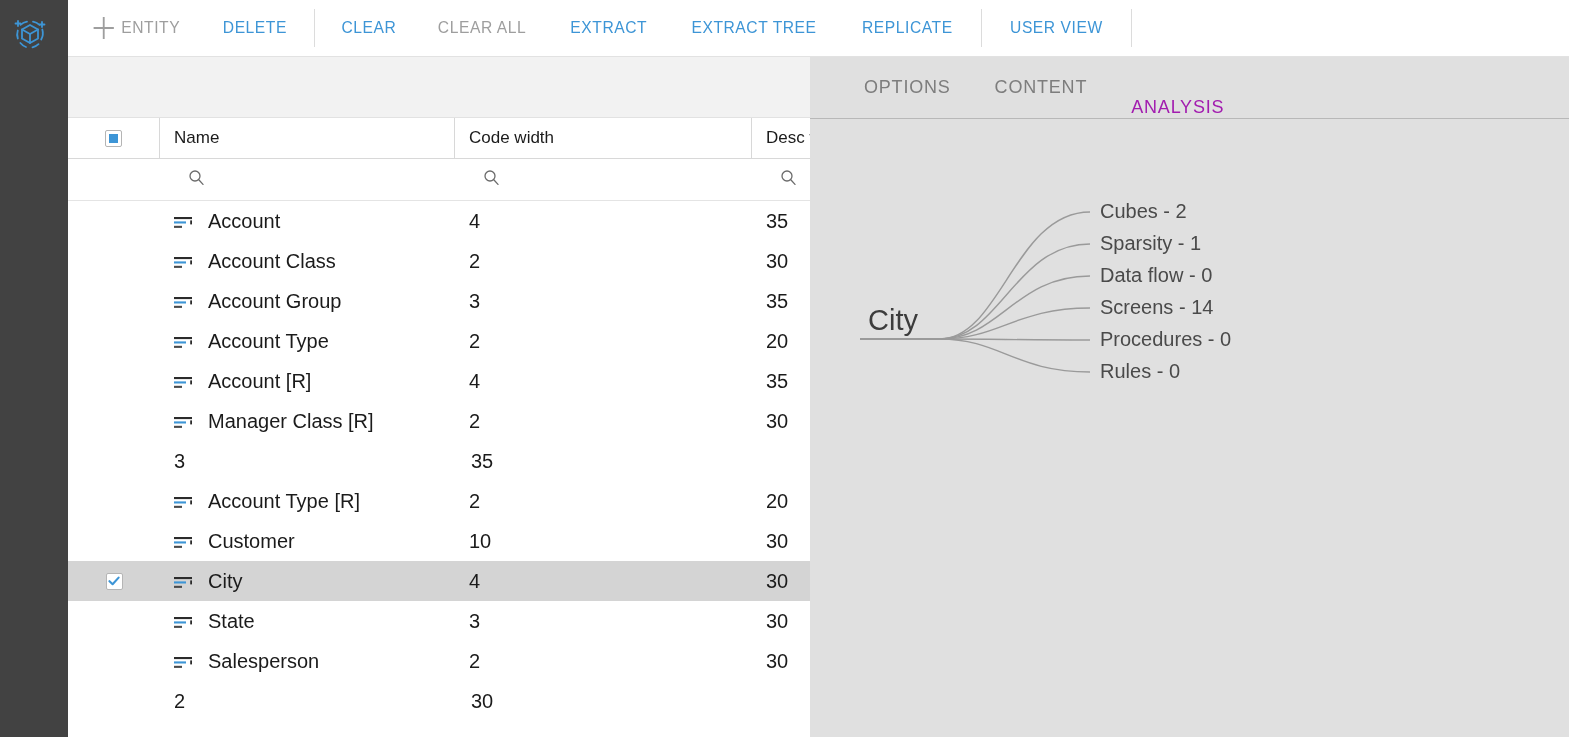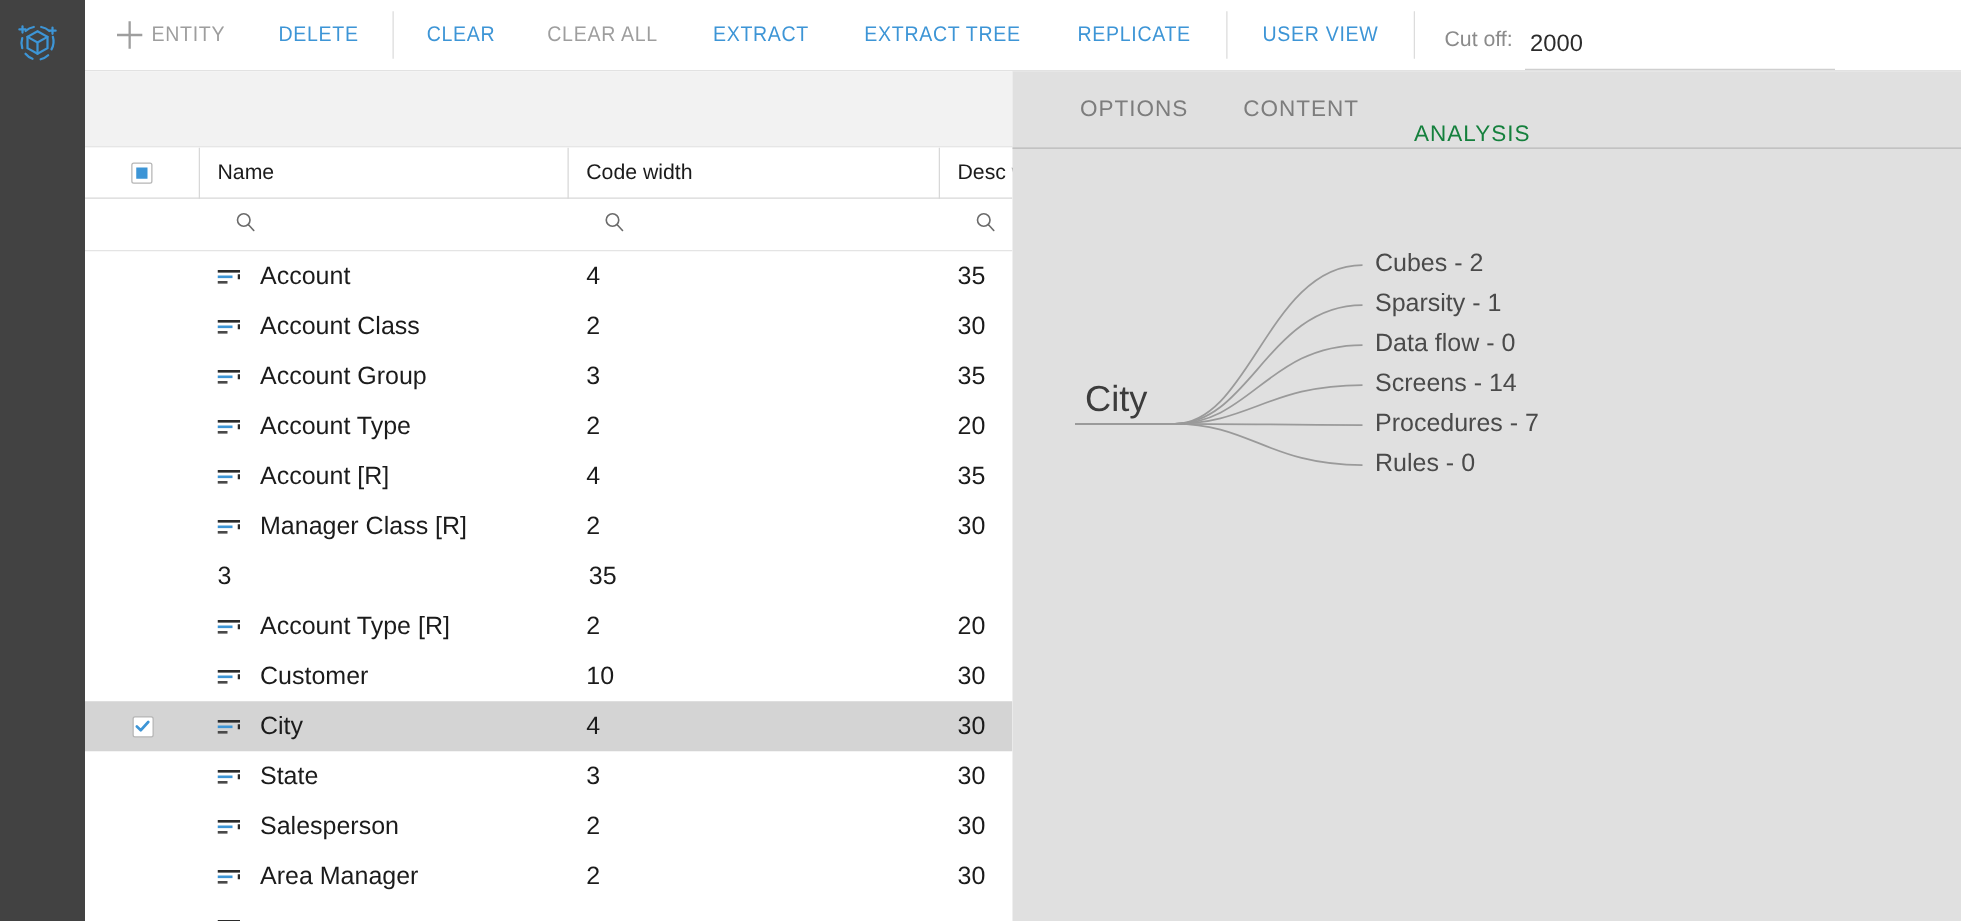--- a/index.html
+++ b/index.html
@@ -149,21 +149,21 @@
   .panel-tabs {
     height: 62px; display: flex; align-items: center;
     border-bottom: 1px solid #b8b8b8;
     padding-left: 32px;
   }
   .panel-tab {
     font-size: 18px; letter-spacing: 0.8px;
     color: #7d7d7d; padding: 0 22px; cursor: pointer;
     white-space: nowrap;
   }
-  .panel-tab.active { color: #15803d; margin-top: 39px; }
+  .panel-tab.active { color: #a21caf; margin-top: 39px; }
   .panel-body { position: relative; width: 759px; height: 617px; }
   .tree-svg { position: absolute; left: 0; top: 0; }
   .tree-root-label {
     position: absolute; font-size: 29px; color: #3c3c3c;
     white-space: nowrap;
   }
   .leaf-label {
     position: absolute; font-size: 20px; color: #4a4a4a;
     white-space: nowrap;
   }
@@ -201,26 +201,20 @@
     <div class="tb-btn">DELETE</div>
     <div class="tb-sep"></div>
     <div class="tb-btn">CLEAR</div>
     <div class="tb-btn muted">CLEAR ALL</div>
     <div class="tb-btn">EXTRACT</div>
     <div class="tb-btn">EXTRACT TREE</div>
     <div class="tb-btn">REPLICATE</div>
     <div class="tb-sep"></div>
     <div class="tb-btn">USER VIEW</div>
     <div class="tb-sep"></div>
-    <div class="cutoff-wrap">
-      <span class="cutoff-label">Cut off:</span>
-      <span class="cutoff-field">
-        <input class="cutoff-input" type="text" value="2000" style="">
-      </span>
-    </div>
   </div>
 
   <div class="grid-strip"></div>
 
   <div class="grid">
 
     <div class="grid-head">
       <div class="cell c-check">
         <span class="chk">
           <span class="ind"></span>
@@ -420,29 +414,20 @@
                 <rect x="0" y="10.8" width="8" height="2.1" fill="#4a4a4a"></rect>
                 <rect x="16.2" y="5.4" width="1.8" height="4" fill="#2b2b2b"></rect>
               </svg></span>
             <span class="row-name-text">Salesperson</span>
           </div>
           <div class="rc-code">2</div>
           <div class="rc-desc">30</div>
         </div>
         <div class="row">
           <div class="rc-check"></div>
-          <div class="rc-name">
-            <span class="row-icon"><svg width="22" height="16" viewBox="0 0 22 16">
-                <rect x="0" y="2" width="18" height="2.1" fill="#2b2b2b"></rect>
-                <rect x="0" y="6.4" width="12" height="2.1" fill="#3d95d6"></rect>
-                <rect x="0" y="10.8" width="8" height="2.1" fill="#4a4a4a"></rect>
-                <rect x="16.2" y="5.4" width="1.8" height="4" fill="#2b2b2b"></rect>
-              </svg></span>
-            <span class="row-name-text">Area Manager</span>
-          </div>
           <div class="rc-code">2</div>
           <div class="rc-desc">30</div>
         </div>
         <div class="row">
           <div class="rc-check"></div>
           <div class="rc-name">
             <span class="row-icon"><svg width="22" height="16" viewBox="0 0 22 16">
                 <rect x="0" y="2" width="18" height="2.1" fill="#2b2b2b"></rect>
                 <rect x="0" y="6.4" width="12" height="2.1" fill="#3d95d6"></rect>
                 <rect x="0" y="10.8" width="8" height="2.1" fill="#4a4a4a"></rect>
@@ -472,19 +457,19 @@
             <path d="M50 220 L130 220 C190 220, 205 221, 280 221"></path>
             <path d="M50 220 L130 220 C190 220, 205 253, 280 253"></path>
           </g>
       </svg>
       <div class="tree-root-label" id="tree-root" style="left: 58px; top: 185px;">City</div>
       <div id="tree-leaves">
           <div class="leaf-label" style="left: 290px; top: 81px;">Cubes - 2</div>
           <div class="leaf-label" style="left: 290px; top: 113px;">Sparsity - 1</div>
           <div class="leaf-label" style="left: 290px; top: 145px;">Data flow - 0</div>
           <div class="leaf-label" style="left: 290px; top: 177px;">Screens - 14</div>
-          <div class="leaf-label" style="left: 290px; top: 209px;">Procedures - 7</div>
+          <div class="leaf-label" style="left: 290px; top: 209px;">Procedures - 0</div>
           <div class="leaf-label" style="left: 290px; top: 241px;">Rules - 0</div>
         </div>
     </div>
   </div>
 
 </div>
 
 </body></html>

